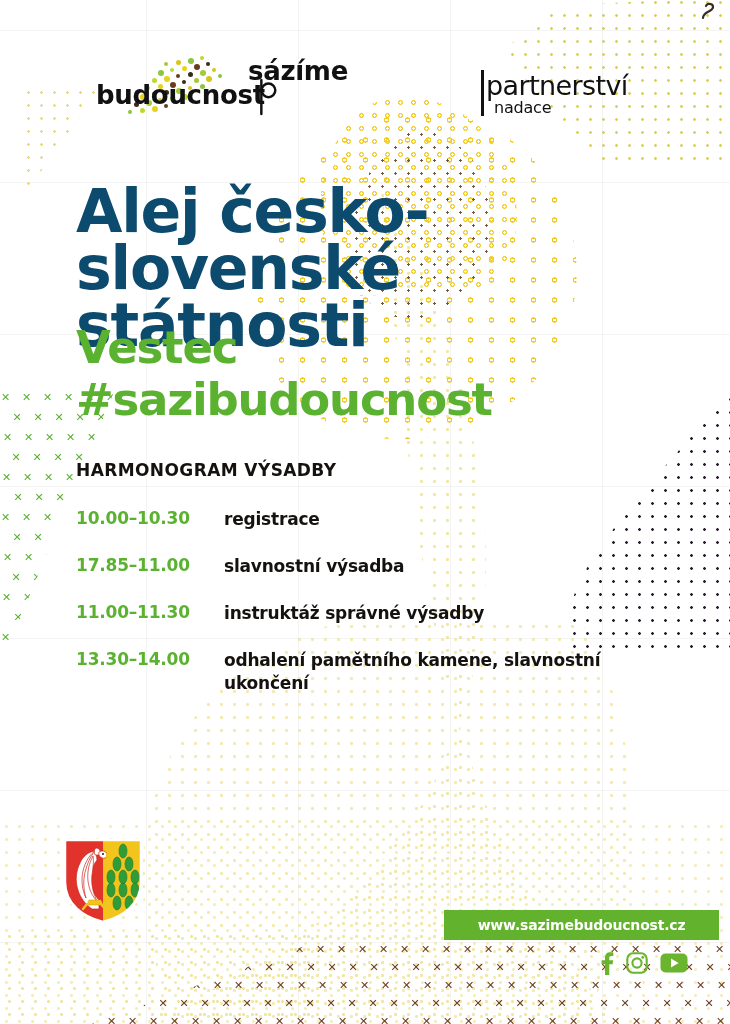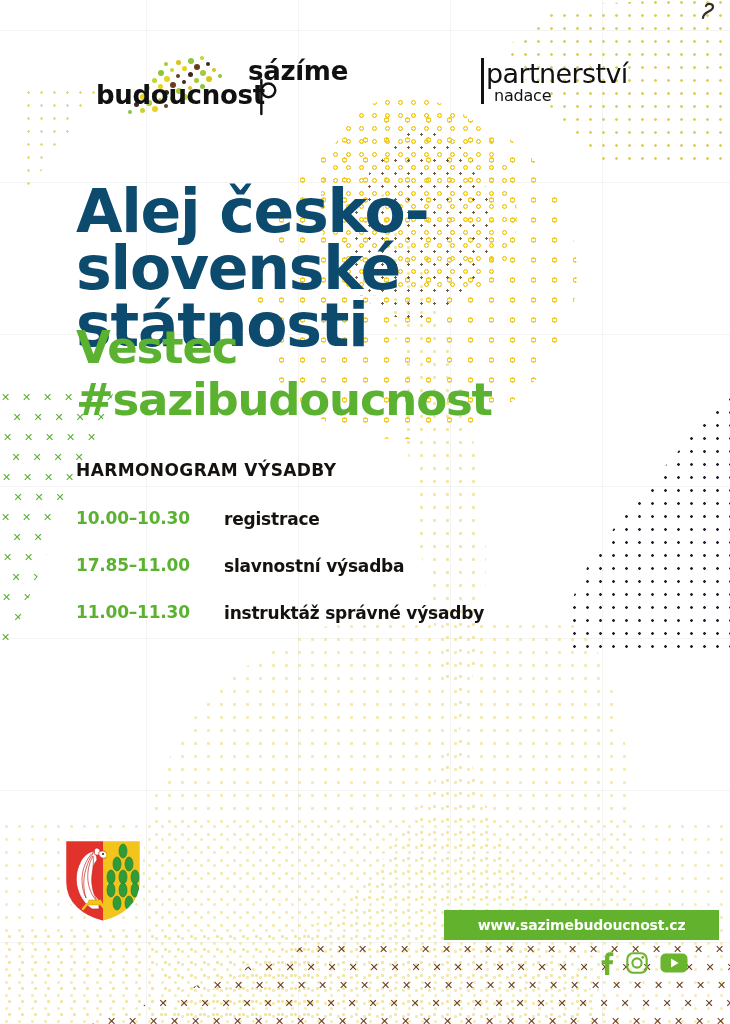--- a/index.html
+++ b/index.html
@@ -124,21 +124,21 @@
 
   
   .logos{position:absolute;left:0;top:46px;width:643px;height:76px;}
   .logo-sazime{position:absolute;left:96px;top:8px;width:300px;height:64px;}
   .sz-word1{position:absolute;left:152px;top:2px;font-size:26px;font-weight:800;letter-spacing:-.3px;color:#111;font-family:"DejaVu Sans",sans-serif;}
   .sz-word2{position:absolute;left:0px;top:26px;font-size:26px;font-weight:800;letter-spacing:-.3px;color:#111;font-family:"DejaVu Sans",sans-serif;}
   .sz-p{position:absolute;left:162px;top:24px;width:20px;height:38px;}
   .sz-dots{position:absolute;left:18px;top:-2px;width:130px;height:70px;}
   .sz-dots i{position:absolute;width:5px;height:5px;border-radius:50%;display:block;}
 
-  .logo-partner{position:absolute;left:478px;top:12px;width:220px;height:62px;text-align:right;}
+  .logo-partner{position:absolute;left:478px;top:24px;width:220px;height:62px;text-align:right;}
   .pt-word{position:absolute;left:8px;top:0px;font-size:27px;font-weight:400;letter-spacing:-.6px;color:#111;font-family:"DejaVu Sans",sans-serif;}
   .pt-sub{position:absolute;left:16px;top:28px;font-size:16px;font-weight:400;letter-spacing:-.2px;color:#111;font-family:"DejaVu Sans",sans-serif;}
   .pt-bar{position:absolute;left:3px;top:0px;width:3px;height:46px;background:#111;}
 
   
   .title{
     position:absolute;left:76px;top:183px;width:600px;
     font-size:60px;line-height:57px;font-weight:800;color:#0c4a6e;
     letter-spacing:-1.2px;font-family:"DejaVu Sans",sans-serif;
   }
@@ -545,20 +545,24 @@
         <div class="desc">registrace</div>
       </div>
       <div class="row">
         <div class="time">17.85–11.00</div>
         <div class="desc">slavnostní výsadba</div>
       </div>
       <div class="row">
         <div class="time">11.00–11.30</div>
         <div class="desc">instruktáž správné výsadby</div>
       </div>
+      <div class="row">
+        <div class="time">13.30–14.00</div>
+        <div class="desc">odhalení pamětního kamene, slavnostní ukončení</div>
+      </div>
     </div>
 
   <svg class="crest" viewBox="0 0 80 86">
     <defs>
       <clipPath id="shield">
         <path d="M2 2 L78 2 L78 44 C78 66, 60 79, 40 84 C20 79, 2 66, 2 44 Z"></path>
       </clipPath>
     </defs>
     <g clip-path="url(#shield)">
       <rect x="0" y="0" width="40" height="86" fill="#e2322c"></rect>

